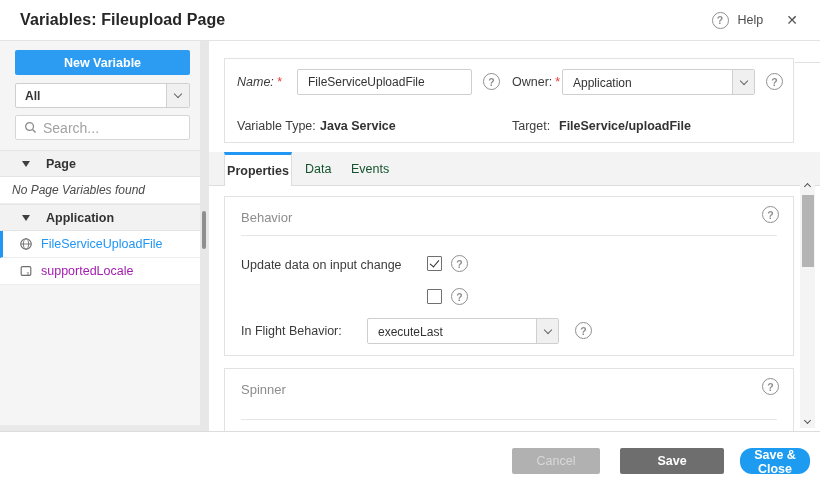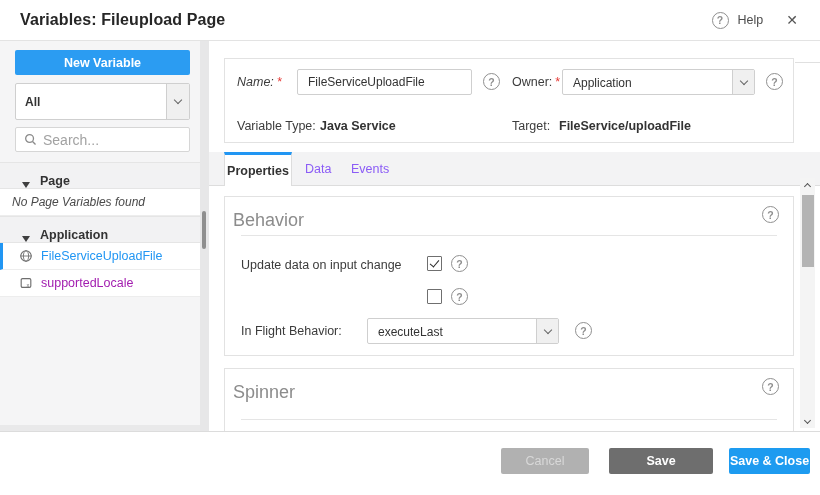--- a/index.html
+++ b/index.html
@@ -19,35 +19,35 @@
   .close-x { font-size:14px; color:#555; cursor:default; padding:2px 4px; }
 
   
   .body { display:flex; height:390px; }
 
   
   .sidebar { width:200px; background:#f5f5f6; position:relative; overflow:hidden; }
   .nv-btn { display:block; margin:9px 10px 8px 15px; width:175px; height:25px;
             background:#2b9cf2; color:#fff; border:none; border-radius:2px;
             font-size:12.5px; font-family:inherit; font-weight:bold; }
-  .sel-box { position:relative; margin:0 10px 7px 15px; width:175px; height:37px;
+  .sel-box { position:relative; margin:0 10px 7px 15px; width:175px; height:25px;
              background:#fff; border:1px solid #cfcfcf; border-radius:2px;
              display:flex; align-items:center; }
   .sel-box .sel-text { padding-left:9px; font-size:12px; font-weight:bold; color:#333; }
   .sel-arrow { position:absolute; right:0; top:0; bottom:0; width:23px; background:#f0f0f0;
                border-left:1px solid #cfcfcf; display:flex; align-items:center; justify-content:center; }
   .chev { width:6px; height:6px; border-right:1.5px solid #666; border-bottom:1.5px solid #666;
           transform:rotate(45deg); margin-top:-3px; }
   .search-box { margin:0 10px 10px 15px; width:175px; height:25px; background:#fff;
                 border:1px solid #d6d6d6; border-radius:2px; display:flex; align-items:center; padding-left:8px; }
   .search-box input { border:none; outline:none; font-size:14px; font-family:inherit;
                       color:#444; width:130px; margin-left:6px; background:transparent; }
   .search-box input::placeholder { color:#a2a2a2; }
 
-  .sec-row { height:27px; display:flex; align-items:flex-end; gap:10px; padding-left:22px;
+  .sec-row { height:27px; display:flex; align-items:center; gap:16px; padding-left:22px;
              background:#f2f2f3; border-top:1px solid #e5e5e5; border-bottom:1px solid #e5e5e5; }
   .tri-down { width:0; height:0; border-left:4.5px solid transparent; border-right:4.5px solid transparent;
               border-top:6px solid #3f3f3f; }
   .sec-label { font-size:12.5px; font-weight:bold; color:#333; }
   .empty-row { height:27px; display:flex; align-items:center; padding-left:12px; background:#fff;
                border-bottom:1px solid #ededed; font-size:12px; font-style:italic; color:#4a4a4a; }
   .item-row { height:27px; display:flex; align-items:center; gap:8px; padding-left:19px;
               background:#fff; border-bottom:1px solid #ededed; }
   .item-row .vicon { display:flex; align-items:center; }
   .item-row .item-label { font-size:12.5px; color:#a21caf; }
@@ -77,28 +77,28 @@
   .ro-label { font-size:12.5px; color:#3c3c3c; }
   .ro-value { font-size:12.5px; font-weight:bold; color:#333; }
 
   .tabbar { position:absolute; left:0; right:0; top:111px; height:34px;
             background:#f3f3f4; border-bottom:1px solid #dddddd; }
   .tab-active { position:absolute; left:15px; top:0; bottom:-1px; width:68px; background:#fff;
                 border:1px solid #dddddd; border-top:3px solid #2196f3; border-bottom:none;
                 display:flex; align-items:center; justify-content:center;
                 font-size:12.5px; font-weight:bold; color:#333; }
   .tab-plain { position:absolute; top:0; height:34px; display:flex; align-items:center;
-               font-size:12.5px; color:#8b5cf6; }
+               font-size:12.5px; color:#14532d; }
   .tab-data { left:96px; }
   .tab-events { left:142px; }
 
   .panel { position:absolute; left:15px; width:570px; border:1px solid #e2e2e2; background:#fff; }
   .panel-behavior { top:155px; height:160px; }
   .panel-spinner { top:327px; height:104px; }
-  .panel-title { position:absolute; left:8px; top:13px; font-size:18px; color:#8c8c8c; }
+  .panel-title { position:absolute; left:16px; top:13px; font-size:13px; color:#8c8c8c; }
   .panel-help { position:absolute; right:14px; top:9px; }
   .panel-hr { position:absolute; left:16px; right:16px; top:38px; border-top:1px solid #e5e5e5; }
 
   .b-label { position:absolute; left:16px; font-size:12.5px; color:#3b3b3b; }
   .cb { position:absolute; width:15px; height:15px; border:1.5px solid #6f6f6f; border-radius:1px; background:#fff; }
   .cb.checked::after { content:""; position:absolute; left:3.5px; top:0.5px; width:4px; height:8px;
                        border-right:1.8px solid #2b2b2b; border-bottom:1.8px solid #2b2b2b; transform:rotate(40deg); }
 
   
   .vscroll { position:absolute; right:5px; top:137px; bottom:3px; width:15px;
@@ -111,21 +111,21 @@
   .vs-track { flex:1; width:100%; position:relative; }
   .vs-thumb { position:absolute; left:1.5px; top:4px; width:12px; height:72px; background:#b4b4b4; }
 
   
   .footer { position:absolute; left:0; right:0; bottom:0; height:64px; background:#fff;
             border-top:1px solid #dcdcdc; display:flex; justify-content:flex-end;
             align-items:flex-start; padding:16px 10px 0 0; }
   .btn { height:26px; border:none; border-radius:2px; font-size:12.5px; font-family:inherit; }
   .btn-cancel { width:88px; background:#b1b1b1; color:#d8d8d8; margin-right:20px; }
   .btn-save { width:104px; background:#6e6e6e; color:#fff; font-weight:bold; margin-right:16px; }
-  .btn-saveclose { width:81px; background:#1d9bf0; color:#fff; font-weight:bold; }
+  .btn-saveclose { width:70px; background:#1d9bf0; color:#fff; font-weight:bold;border-radius:12px; }
 
   .mag-icon svg, .vicon svg { display:block; }
 </style>
 </head>
 <body>
 
 <div class="app">
 
   <div class="header">
     <div class="title">Variables: Fileupload Page</div>

